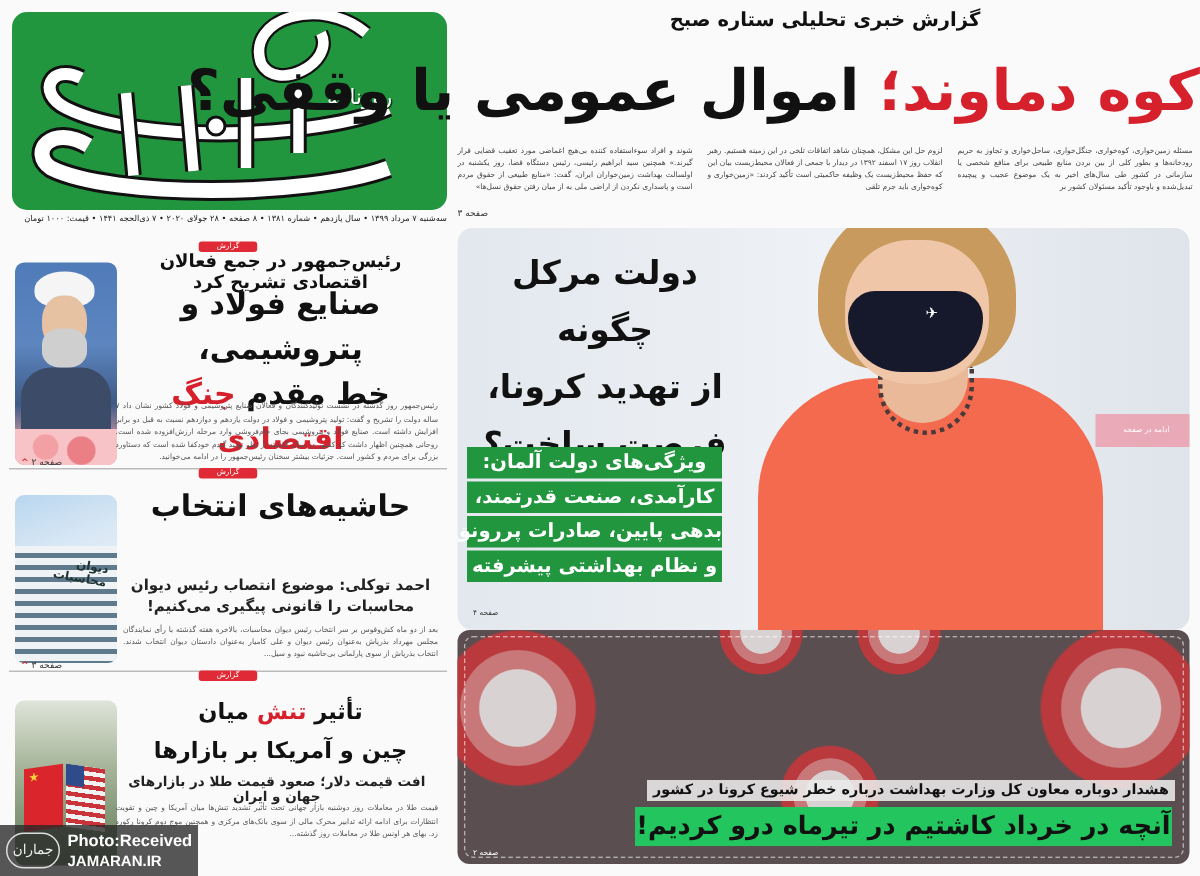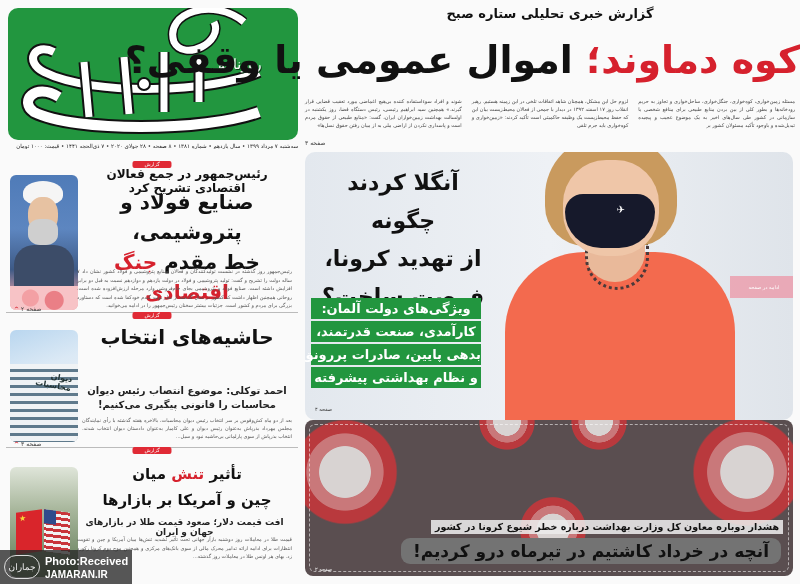--- a/index.html
+++ b/index.html
@@ -84,21 +84,21 @@
 
   
   .corona-panel { position: absolute; left: 305px; top: 420px; width: 488px; height: 156px; background: #5a4e50; border-radius: 8px; overflow: hidden; }
   .virus { position: absolute; border-radius: 50%; background: radial-gradient(circle, #d8d3d2 0 30%, #c9787a 31% 45%, #b9393d 46% 60%, rgba(0,0,0,0) 62%); }
   .virus.v1 { left: -20px; top: -8px; width: 120px; height: 120px; }
   .virus.v2 { left: 170px; top: -30px; width: 64px; height: 64px; }
   .virus.v3 { left: 262px; top: -30px; width: 64px; height: 64px; }
   .virus.v4 { left: 380px; top: -10px; width: 124px; height: 124px; }
   .virus.v5 { left: 210px; top: 72px; width: 76px; height: 76px; }
   .corona-sub { position: absolute; right: 10px; top: 100px; background: rgba(235,235,235,0.88); font-size: 9.5px; font-weight: bold; padding: 0 4px; line-height: 14px; color: #111; white-space: nowrap; }
-  .corona-head { position: absolute; right: 12px; top: 118px; background: #737373; font-size: 17px; font-weight: bold; padding: 0 12px; line-height: 26px; color: #111; white-space: nowrap; border-radius: 9px; }
+  .corona-head { position: absolute; right: 12px; top: 118px; background: #22c55e; font-size: 17px; font-weight: bold; padding: 0 1px; line-height: 26px; color: #111; white-space: nowrap; }
   .corona-pg { position: absolute; left: 10px; top: 146px; font-size: 5px; color: #fff; }
   .corona-panel .dash { position: absolute; left: 4px; top: 4px; right: 4px; bottom: 4px; border: 1px dashed rgba(255,255,255,0.55); border-radius: 6px; }
 </style>
 </head>
 <body>
 
 <div class="masthead">
   <svg class="logo" viewBox="0 0 250 140">
     <path d="M230 20 C200 -5, 150 10, 160 40 C170 60, 210 40, 200 20" fill="none" stroke="#111" stroke-width="10"></path>
     <path d="M230 20 C200 -5, 150 10, 160 40 C170 60, 210 40, 200 20" fill="none" stroke="#fff" stroke-width="7"></path>
@@ -181,21 +181,21 @@
   <div class="merkel">
     <div class="body-jacket"></div>
     <div class="neck"></div>
     <div class="necklace"></div>
     <div class="hair"></div>
     <div class="face"></div>
     <div class="mask"></div>
     <div class="mask-logo">✈</div>
   </div>
   <div class="merkel-title">
-    <div>آنگلا کردند چگونه</div>
+    <div>دولت مرکل چگونه</div>
     <div>از تهدید کرونا،</div>
     <div>فرصت ساخت؟</div>
   </div>
   <div class="green-box">
     <span class="ln">ویژگی‌های دولت آلمان:</span>
     <span class="ln">کارآمدی، صنعت قدرتمند،</span>
     <span class="ln">بدهی پایین، صادرات پررونق</span>
     <span class="ln">و نظام بهداشتی پیشرفته</span>
   </div>
   <div class="merkel-pg">صفحه ۴</div>

